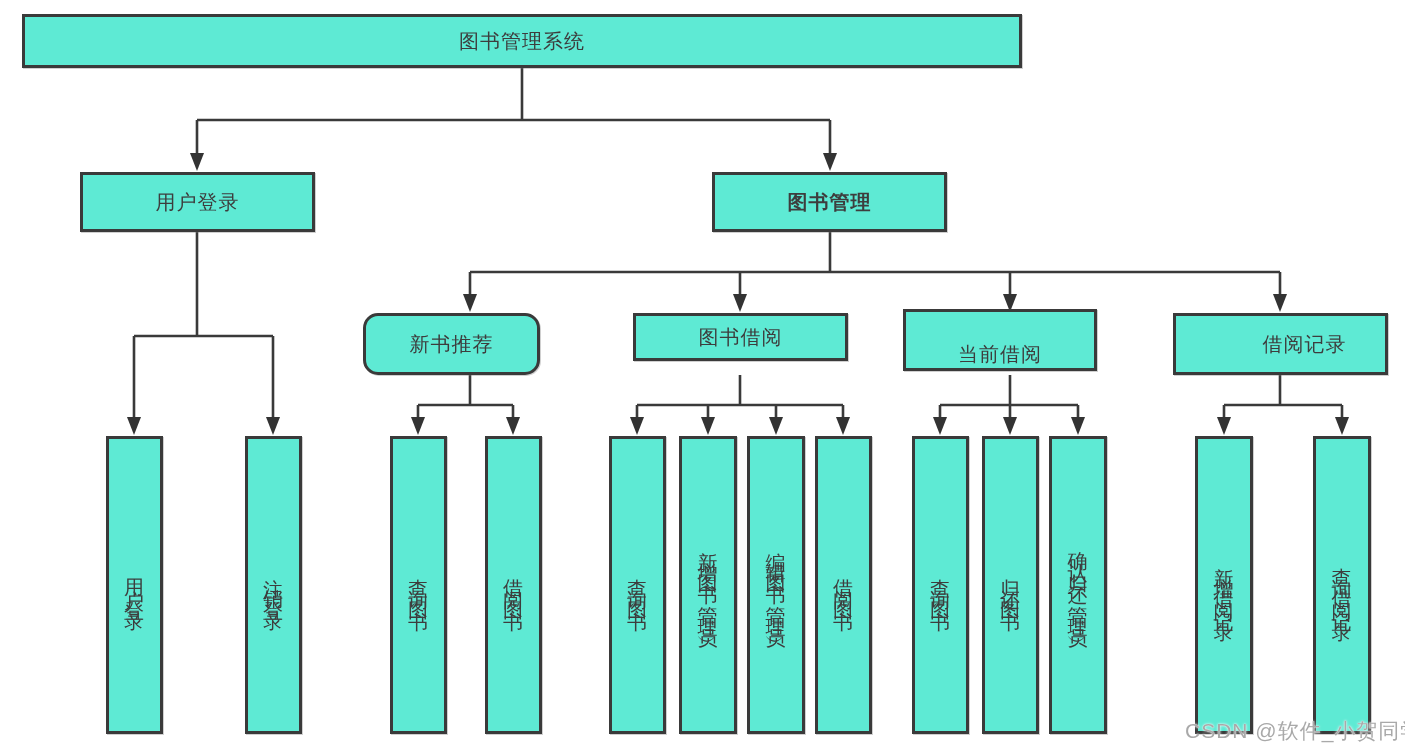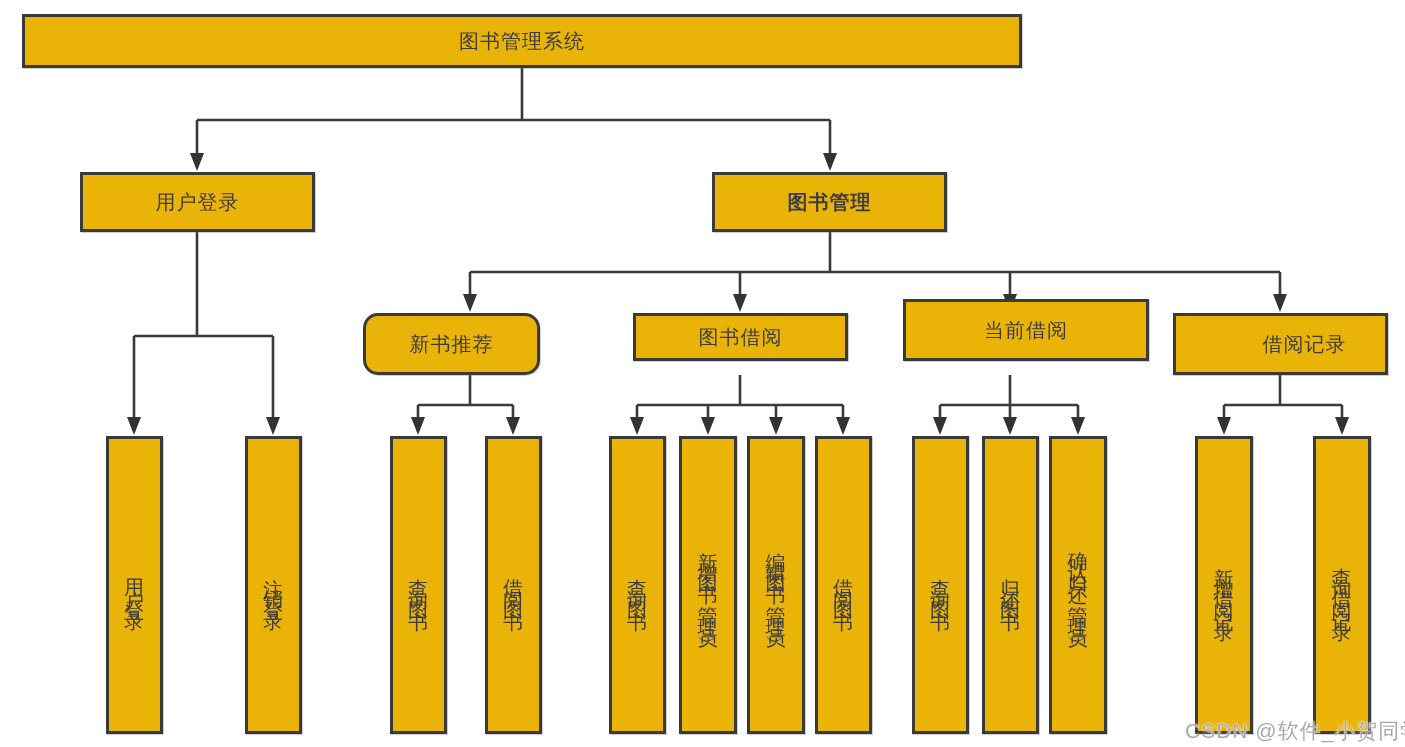--- a/index.html
+++ b/index.html
@@ -21,21 +21,21 @@
   }
   .connectors {
     position: absolute;
     left: 0;
     top: 0;
     pointer-events: none;
   }
   .box {
     position: absolute;
     box-sizing: border-box;
-    background: #eab308;
+    background: #5eead4;
     border: 3px solid #3a3a3a;
     display: flex;
     align-items: center;
     justify-content: center;
     color: #3d3d3d;
     font-size: 20px;
     letter-spacing: 1px;
     box-shadow: 1px 1px 0 rgba(120,120,120,0.35);
   }
   .vbox {
@@ -44,21 +44,21 @@
     letter-spacing: 11px;
     line-height: 1;
     font-size: 20px;
   }
   
   .n-root        { left: 22px;   top: 14px;  width: 1000px; height: 54px; }
   .n-login       { left: 80px;   top: 172px; width: 235px;  height: 60px; }
   .n-bookmgmt    { left: 712px;  top: 172px; width: 235px;  height: 60px; font-weight: bold; }
   .n-newrec      { left: 363px;  top: 313px; width: 177px;  height: 62px; border-radius: 15px; }
   .n-borrow      { left: 633px;  top: 313px; width: 215px;  height: 48px; }
-  .n-current     { left: 903px;  top: 299px; width: 246px;  height: 62px; }
+  .n-current     { left: 903px;  top: 309px; width: 194px;  height: 62px; align-items: flex-end; }
   .n-records     { left: 1173px; top: 313px; width: 215px;  height: 62px; padding-left: 48px; }
   .lf { top: 436px; width: 57px; height: 298px; }
   .lf-1  { left: 106px; }
   .lf-2  { left: 245px; }
   .lf-3  { left: 390px; }
   .lf-4  { left: 485px; }
   .lf-5  { left: 609px; }
   .lf-6  { left: 679px; width: 58px; }
   .lf-7  { left: 747px; width: 58px; }
   .lf-8  { left: 815px; }

